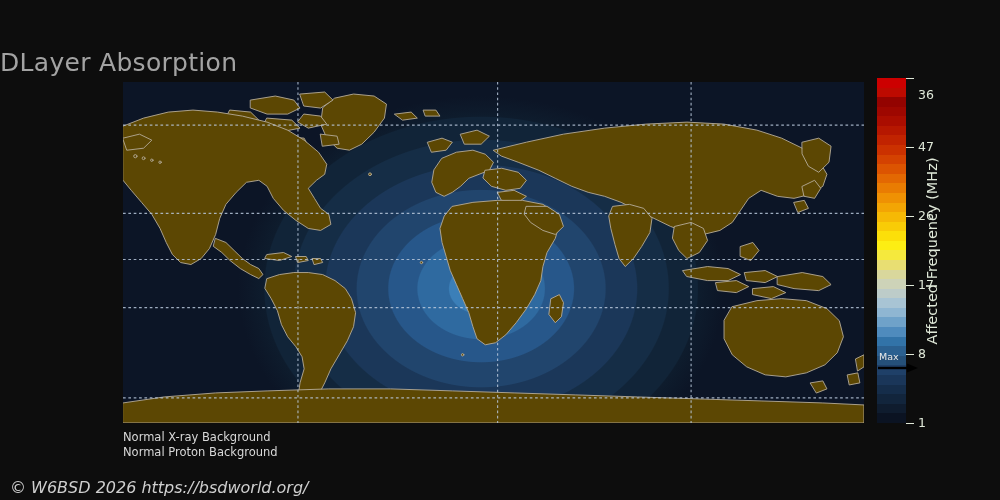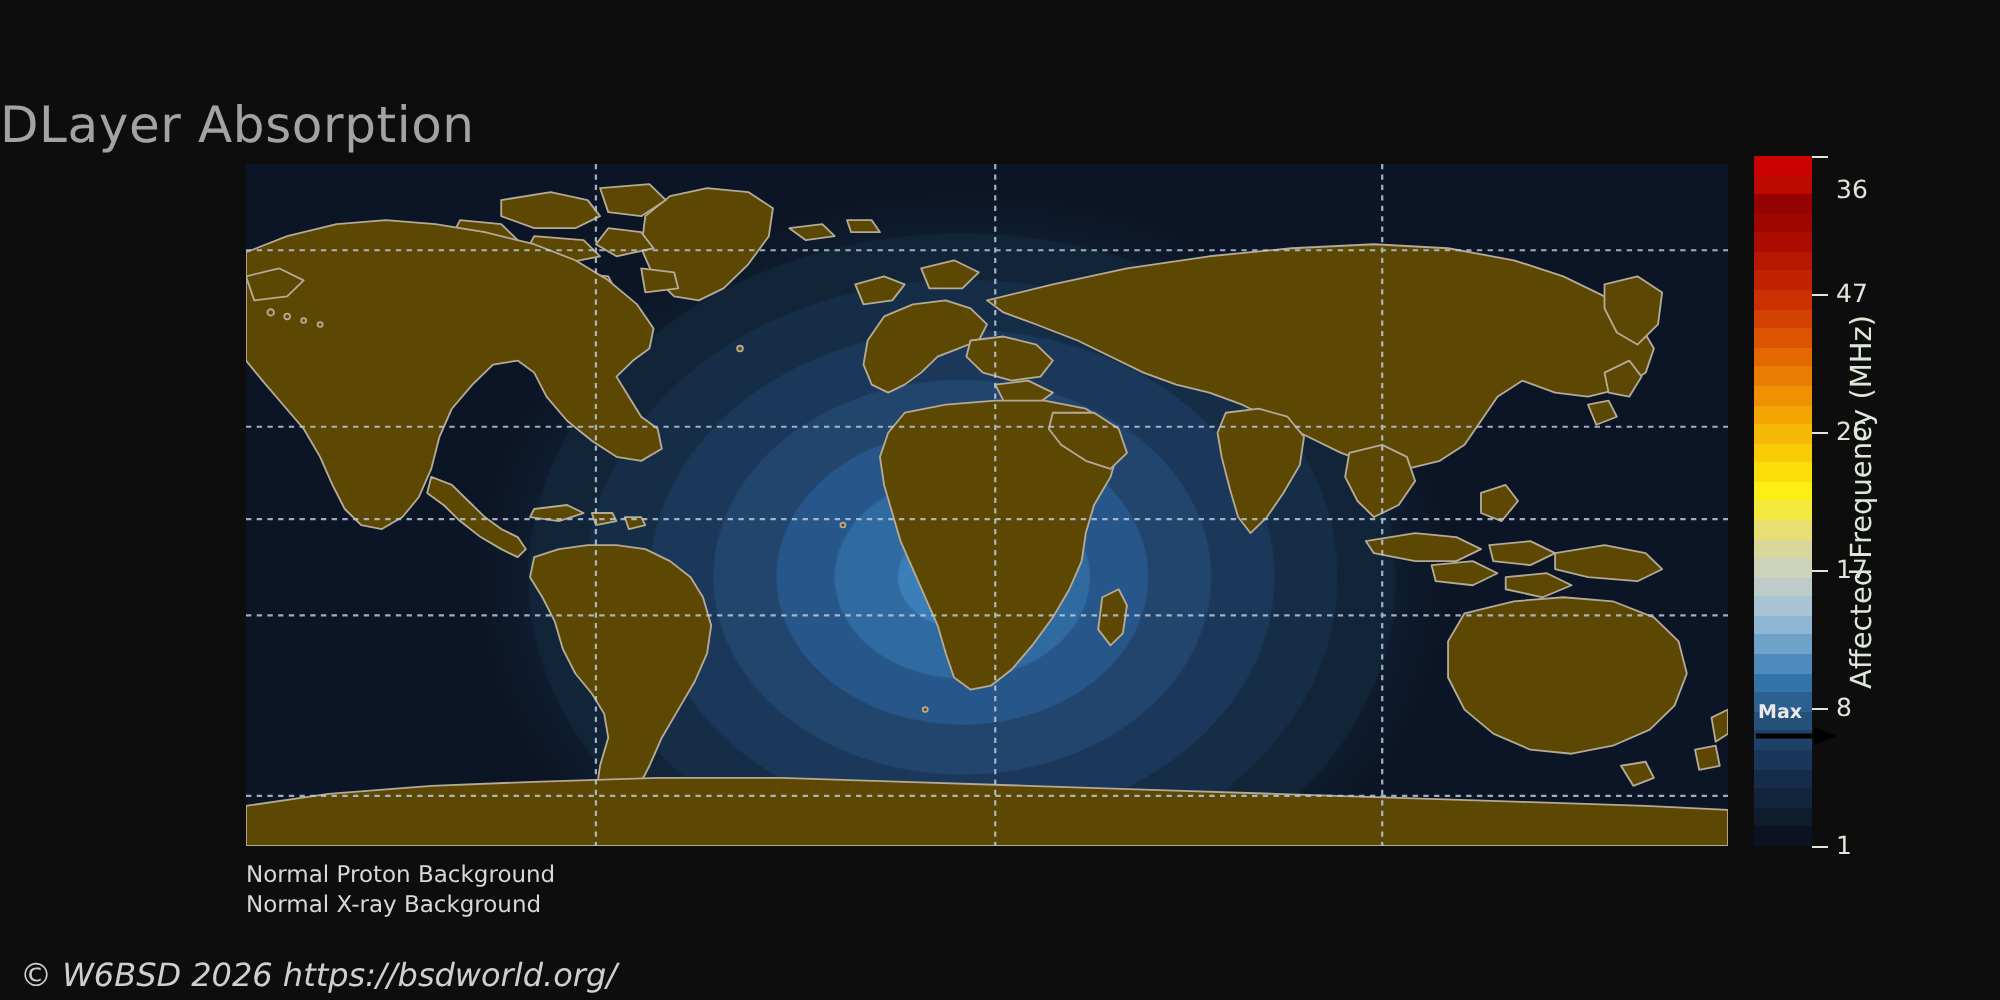--- a/index.html
+++ b/index.html
@@ -24,21 +24,21 @@
   #cb-ticks{position:absolute;left:906px;top:78px;width:60px;height:345px;}
   .cb-tick{position:absolute;left:0;height:1px;width:8px;background:#dfe8d8;}
   .cb-lab{position:absolute;left:12px;color:#dfe8d8;font-size:12.5px;
           transform:translateY(-8px);white-space:nowrap;}
   #cb-axis-label{position:absolute;left:913px;top:78px;height:345px;width:38px;
         display:flex;align-items:center;justify-content:center;}
   #cb-axis-label span{color:#dfe8d8;font-size:14.5px;white-space:nowrap;
         transform:rotate(-90deg);display:block;}
 
   
-  #max-marker{position:absolute;left:877px;top:352px;width:44px;height:24px;font-weight:bold;}
+  #max-marker{position:absolute;left:877px;top:352px;width:44px;height:24px;}
   #max-marker .mx-txt{position:absolute;left:2px;top:0;color:#e9e9e9;
         font-size:9.5px;line-height:10px;}
   #max-marker svg{position:absolute;left:0;top:10px;}
 
   
   #note-block{position:absolute;left:123px;top:430px;color:#d8d8d8;font-size:11.5px;line-height:15px;}
   #stamp{position:absolute;left:564px;top:434px;width:300px;text-align:right;
          color:#d8d8d8;font-size:11.5px;}
   #copyright{position:absolute;left:10px;top:478px;color:#cfcfcf;
              font-size:16px;font-style:italic;}
@@ -256,19 +256,19 @@
 
   <div id="max-marker" style="top: 351.886px;">
     <div class="mx-txt">Max</div>
     <svg width="42" height="12">
       <line x1="1" y1="6" x2="32" y2="6" stroke="#000" stroke-width="2.4"></line>
       <polygon points="30,1.5 41,6 30,10.5" fill="#000"></polygon>
     </svg>
   </div>
 
   <div id="note-block">
+    <div>Normal X-ray Background</div>
     <div>Normal Proton Background</div>
-    <div>Normal X-ray Background</div>
   </div>
 
 
   <div id="copyright">© W6BSD 2026 https://bsdworld.org/</div>
 </div>
 
 </body></html>

